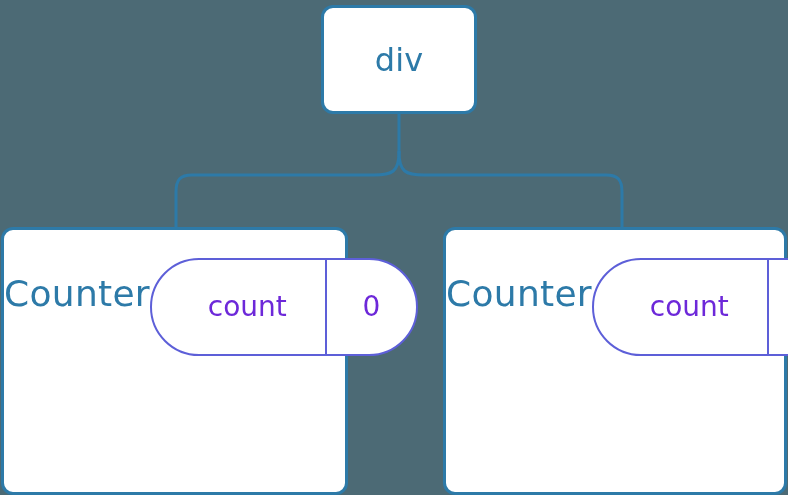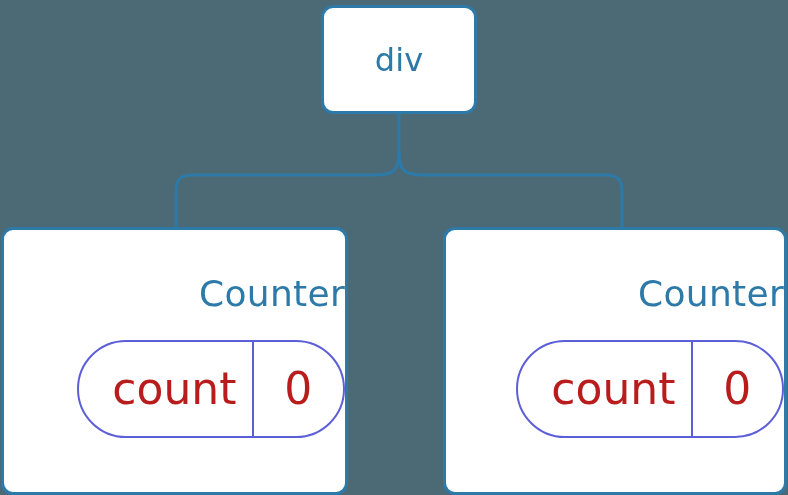--- a/index.html
+++ b/index.html
@@ -54,22 +54,22 @@
     font-weight: 400;
     letter-spacing: 0.2px;
     line-height: 1;
   }
 
   
   .component-box {
     top: 227px;
     height: 268px;
     display: flex;
-    flex-direction: column;
-    align-items: flex-end;
+    flex-direction: row;
+    align-items: flex-start;
     border-bottom-left-radius: 12px;
     border-bottom-right-radius: 12px;
   }
   #component-box-0 { left: 1px;   width: 347px; }
   #component-box-1 { left: 443px; width: 344px; }
 
   .component-title {
     color: #2d7aa8;
     font-size: 36px;
     font-weight: 400;
@@ -90,22 +90,22 @@
     background: #ffffff;
   }
   #component-box-0 .state-pill { width: 268px; }
   #component-box-1 .state-pill { width: 268px; }
 
   .pill-key,
   .pill-value {
     display: flex;
     align-items: center;
     justify-content: center;
-    color: #b91c1c;
-    font-size: 44px;
+    color: #6d28d9;
+    font-size: 28px;
     font-weight: 400;
     line-height: 1;
     box-sizing: border-box;
   }
   .pill-key {
     width: 174px;
     padding-left: 18px;
   }
   .pill-value {
     width: 92px;

